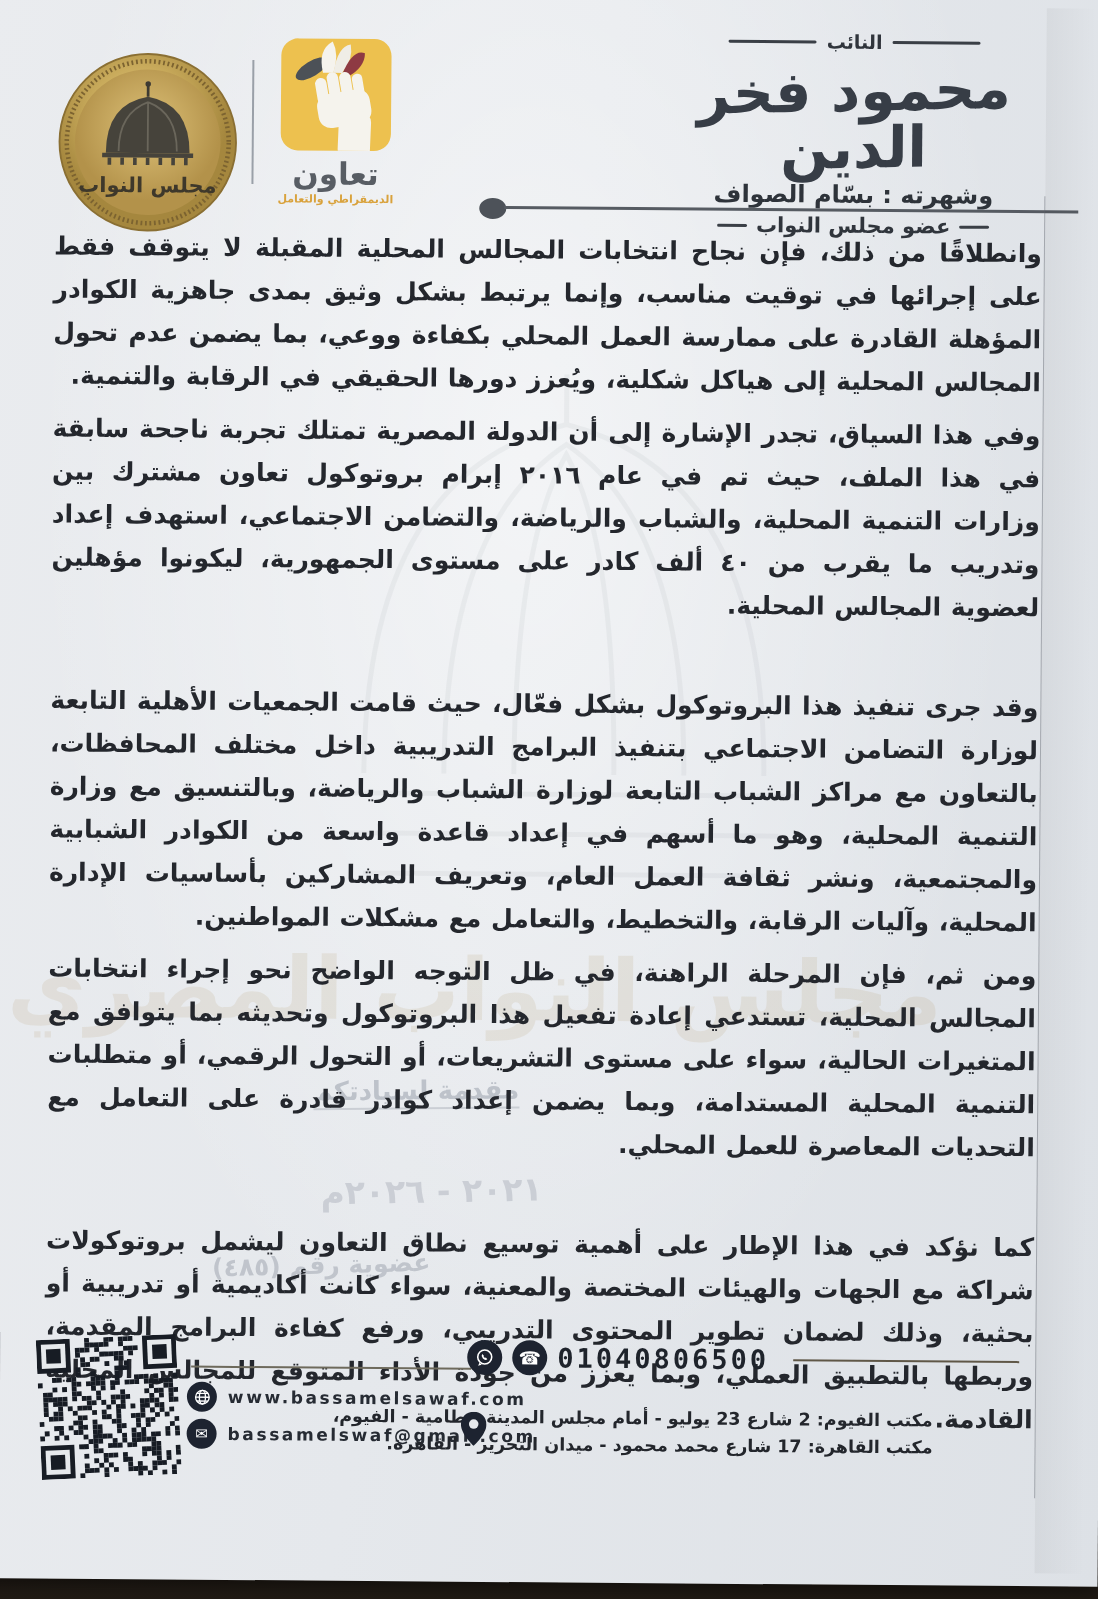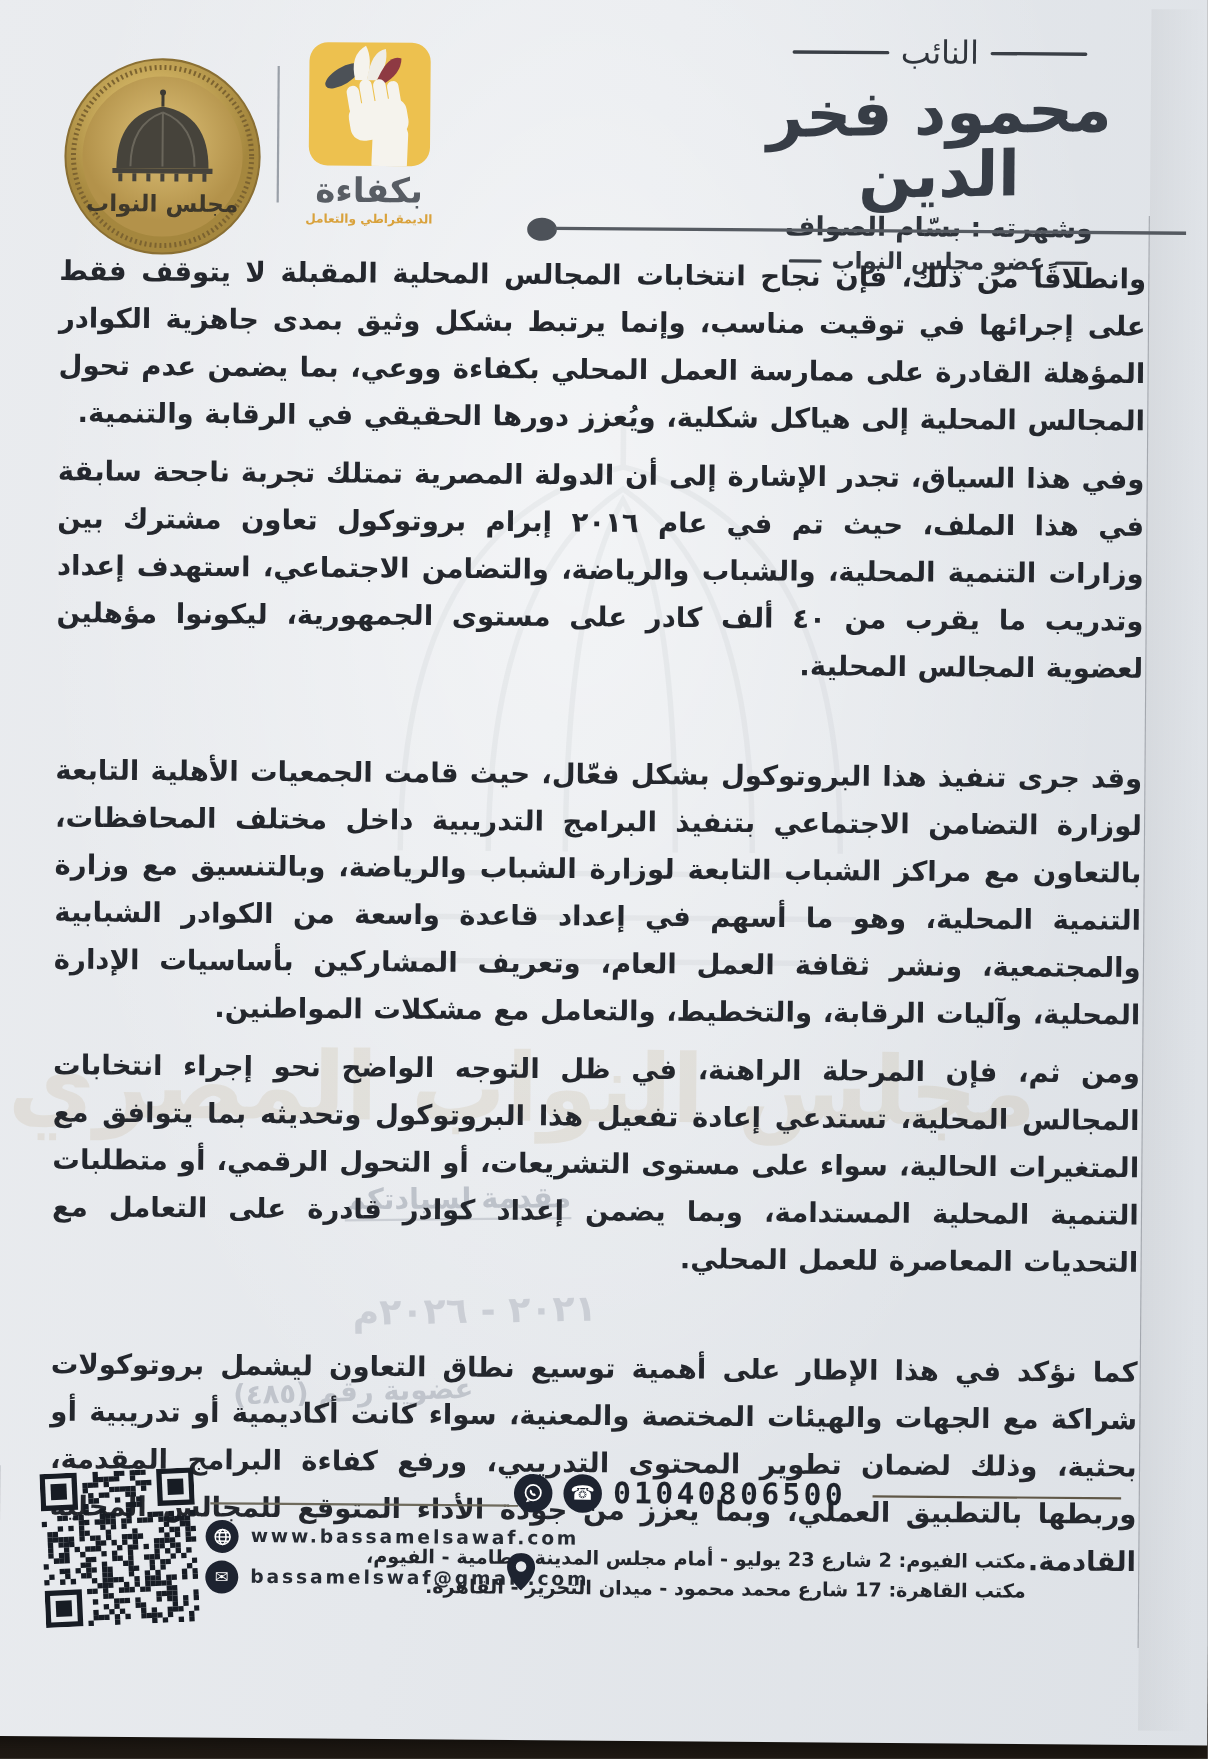--- a/index.html
+++ b/index.html
@@ -27,21 +27,21 @@
   
   .seal{position:absolute;left:58px;top:50px;width:182px;height:182px;}
   .logo-divider{position:absolute;left:253px;top:58px;width:2px;height:124px;background:#9aa0a8;}
   .party{position:absolute;left:274px;top:34px;width:126px;text-align:center;}
   .party-name{font-size:31px;font-weight:800;color:#585d64;letter-spacing:0;line-height:1;margin-top:2px;direction:rtl;}
   .party-sub{font-size:11px;font-weight:700;color:#d9a23c;direction:rtl;margin-top:3px;}
 
   .name-block{position:absolute;left:688px;top:24px;width:334px;text-align:center;direction:rtl;color:#30353c;}
   .deputy-row{display:flex;align-items:center;gap:10px;justify-content:center;}
   .deputy-row .dash{flex:1;height:3px;background:#3a3f46;border-radius:2px;max-width:88px;}
-  .deputy-label{font-size:29px;font-weight:400;}
+  .deputy-label{font-size:19px;font-weight:700;}
   .calligraphy{font-size:57px;font-weight:800;color:#373d46;line-height:1.0;margin:10px 0 4px;letter-spacing:-1px;transform:skewY(-1.5deg);}
   .alias{font-size:24px;font-weight:800;color:#2e333a;margin-top:4px;}
   .role-row{display:flex;align-items:center;gap:9px;justify-content:center;margin-top:5px;}
   .role-row .dash{width:30px;height:3px;background:#3a3f46;border-radius:2px;}
   .role-label{font-size:21px;font-weight:800;}
 
   .header-bullet{position:absolute;left:481px;top:194px;width:27px;height:21px;border-radius:50%;background:#4d5259;}
   .header-rule{position:absolute;left:506px;top:202px;width:574px;height:3px;background:#565b62;}
 
   
@@ -144,21 +144,21 @@
           <g transform="rotate(-10 66 72)" fill="#f5f3ed">
             <rect x="42" y="40" width="12" height="28" rx="6"></rect>
             <rect x="55" y="36" width="12" height="32" rx="6"></rect>
             <rect x="68" y="38" width="12" height="30" rx="6"></rect>
             <rect x="81" y="42" width="11" height="26" rx="5"></rect>
             <rect x="40" y="58" width="56" height="36" rx="13"></rect>
             <rect x="58" y="80" width="34" height="52" rx="12" transform="rotate(12 75 100)"></rect>
           </g>
         </g>
       </svg>
-      <div class="party-name">بكفاءة</div>
+      <div class="party-name">تعاون</div>
       <div class="party-sub">الديمقراطي والتعامل</div>
     </div>
 
     <div class="name-block">
       <div class="deputy-row">
         <span class="dash"></span>
         <span class="deputy-label">النائب</span>
         <span class="dash"></span>
       </div>
       <div class="calligraphy">محمود فخر الدين</div>

